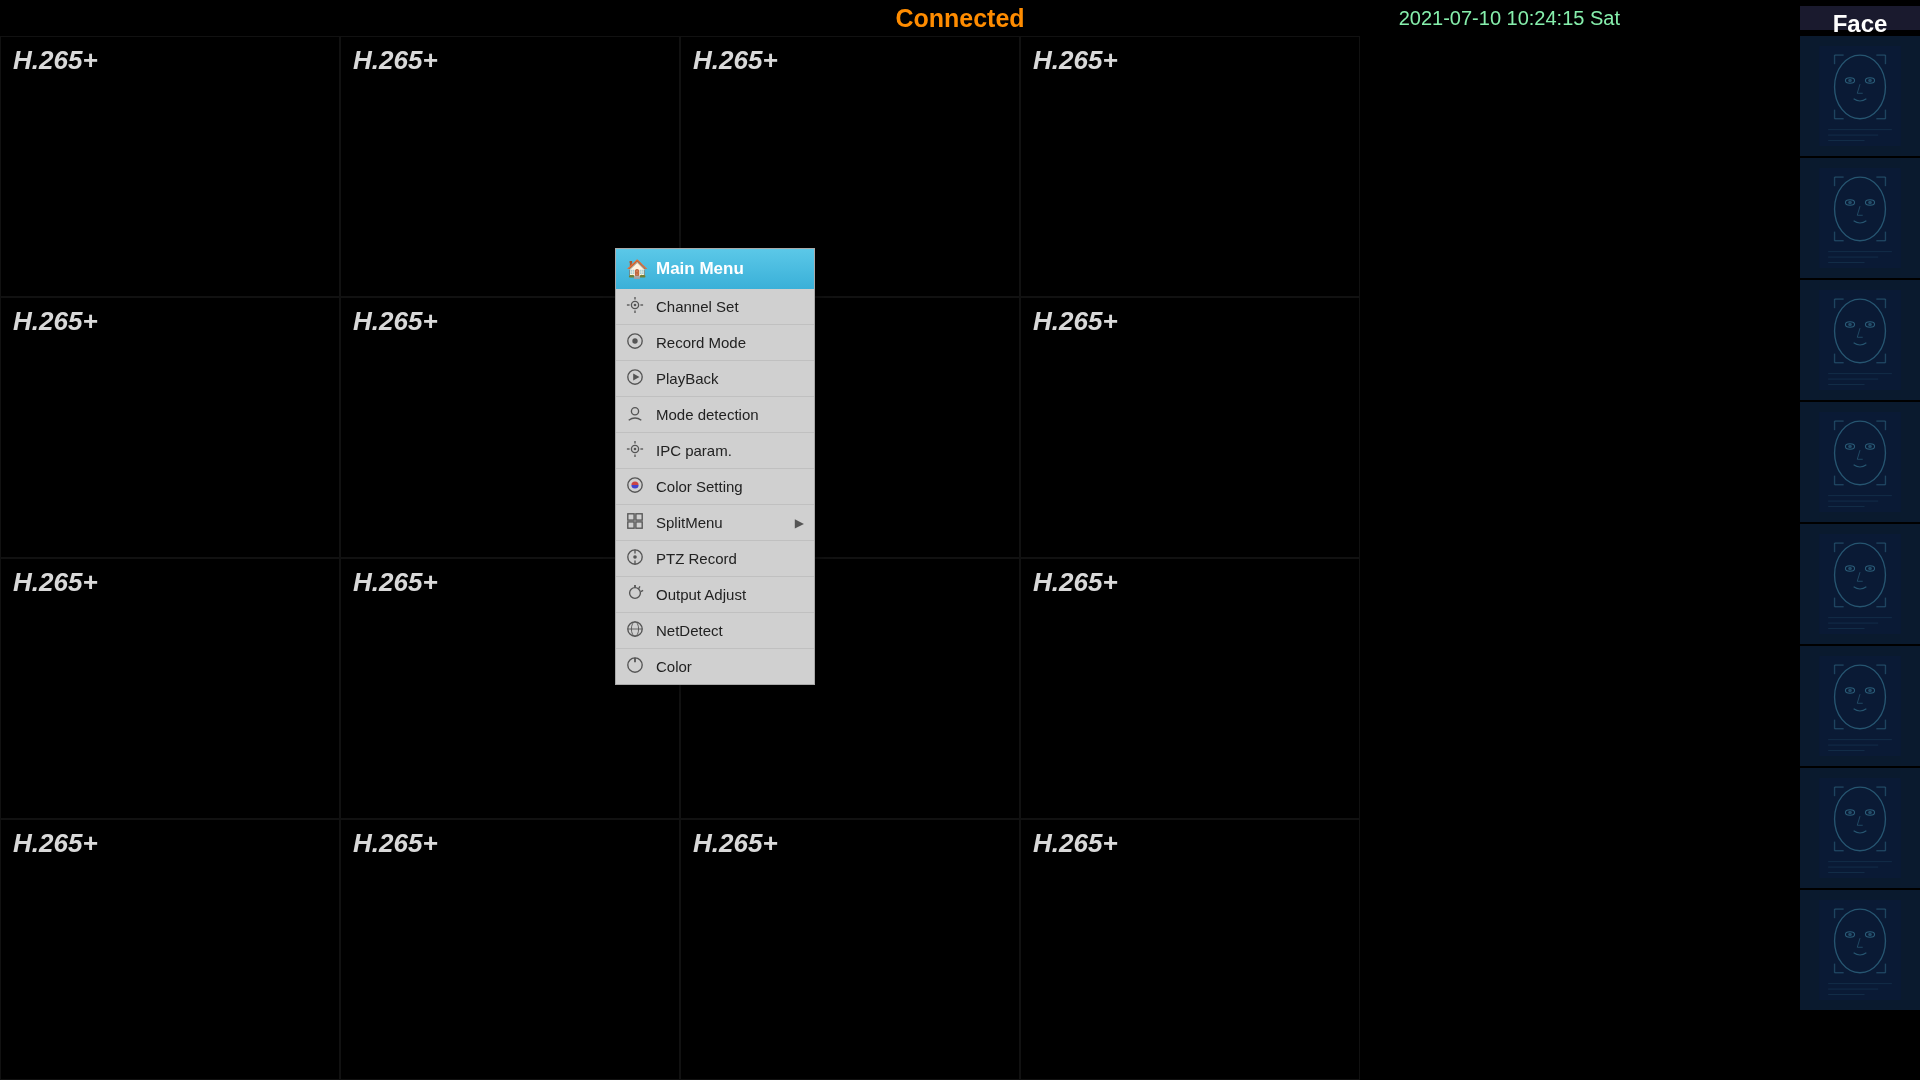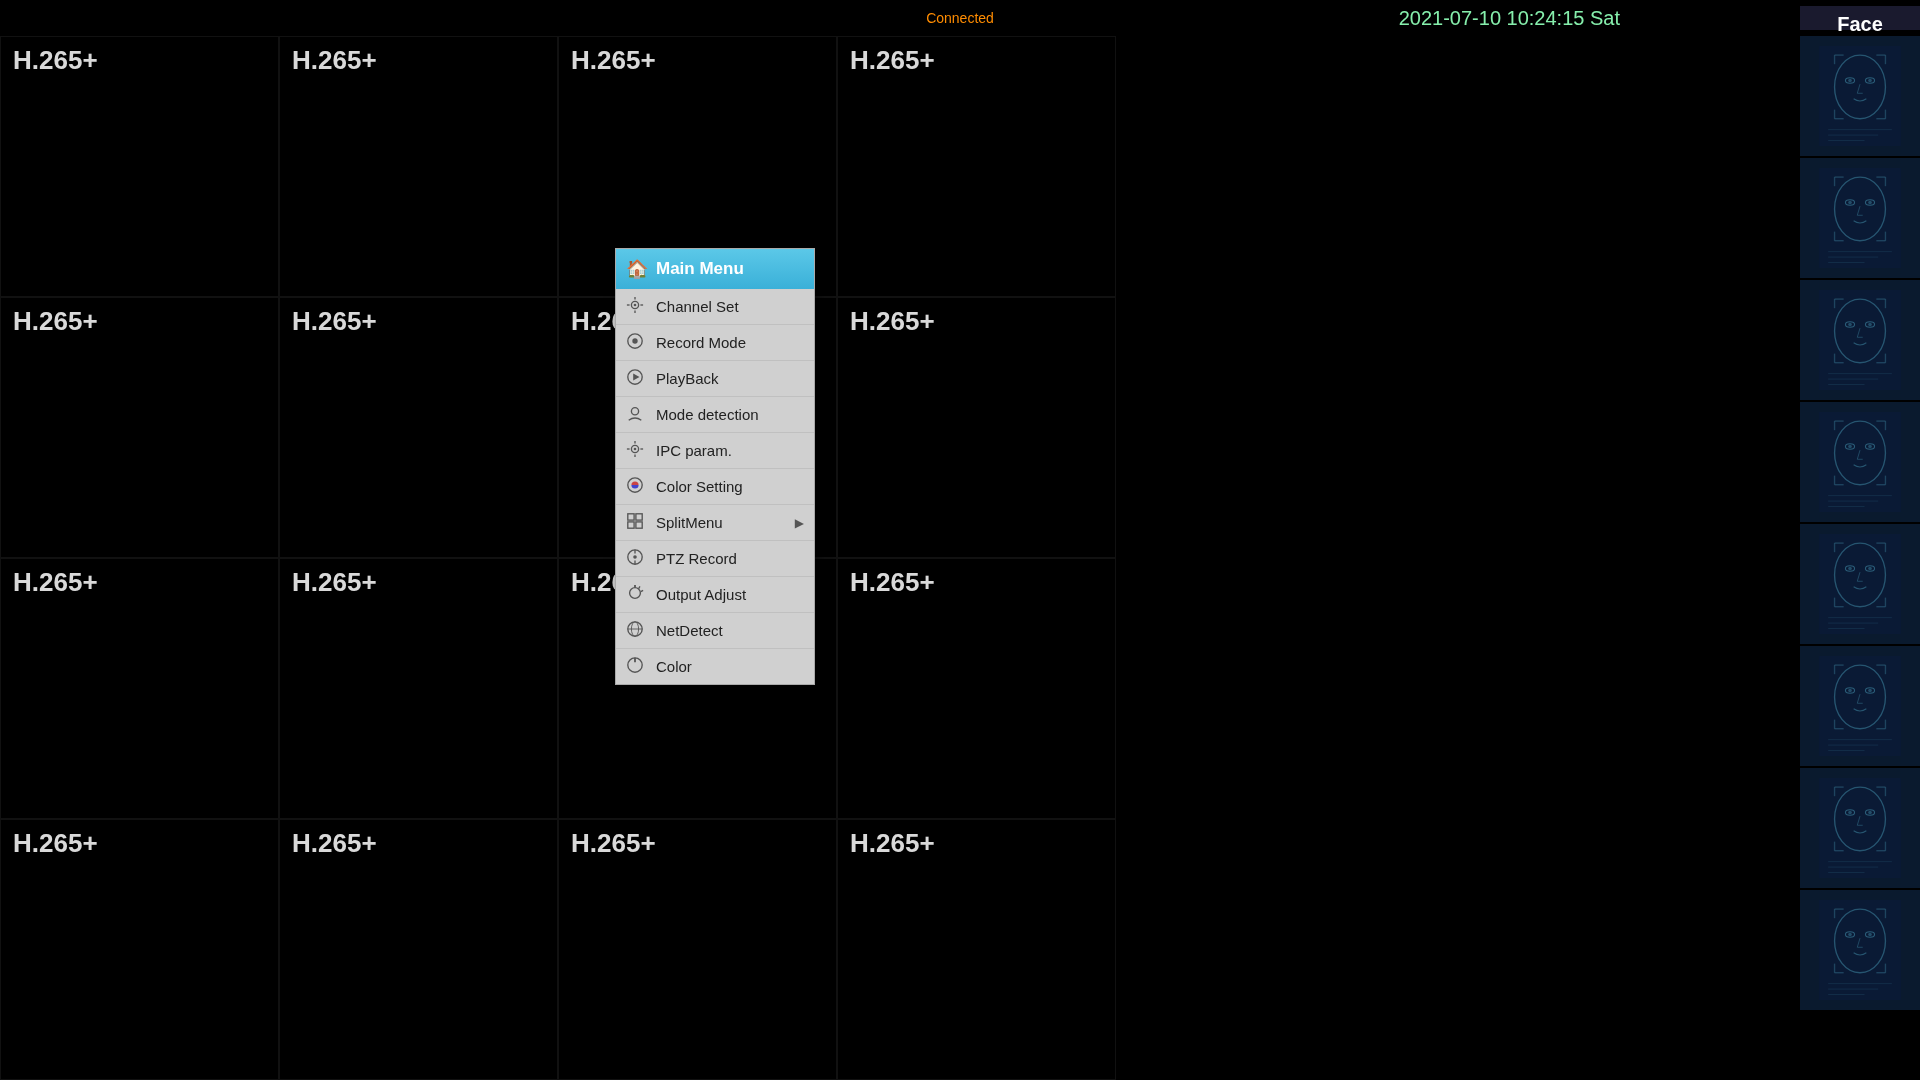--- a/index.html
+++ b/index.html
@@ -21,58 +21,59 @@
       width: 100%;
       height: 36px;
       display: flex;
       align-items: center;
       justify-content: center;
       z-index: 10;
     }
 
     #connected-label {
       color: #ff8c00;
-      font-size: 14px;
-      font-weight: normal;
+      font-size: 25px;
+      font-weight: bold;
       position: absolute;
       left: 50%;
       transform: translateX(-50%);
     }
 
     #datetime-label {
       color: #86efac;
       font-size: 20px;
       position: absolute;
       right: 300px;
     }
 
     #face-button {
       color: #fff;
-      font-size: 20px;
+      font-size: 24px;
       font-weight: bold;
       position: absolute;
       right: 0;
       width: 120px;
       text-align: center;
       background: #1a1a2e;
       height: 24px;
       line-height: 36px;
       cursor: pointer;
     }
 
     
     .camera-grid {
       position: absolute;
       top: 36px;
       left: 0;
-      width: 1116px;
+      width: 1360px;
       height: 1044px;
       display: grid;
       grid-template-columns: repeat(4, 1fr);
       grid-template-rows: repeat(4, 1fr);
+      font-style: italic;
     }
 
     .camera-cell {
       background: #000;
       border: 1px solid #111;
       position: relative;
       display: flex;
       align-items: flex-start;
       padding: 8px 12px;
     }

